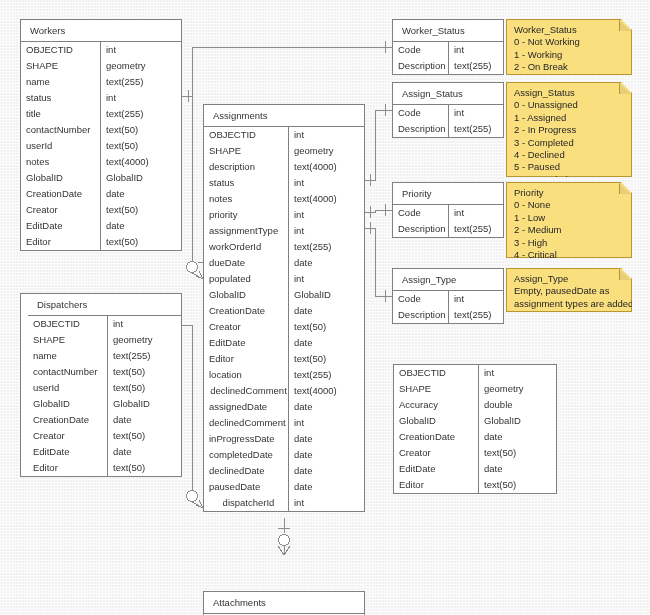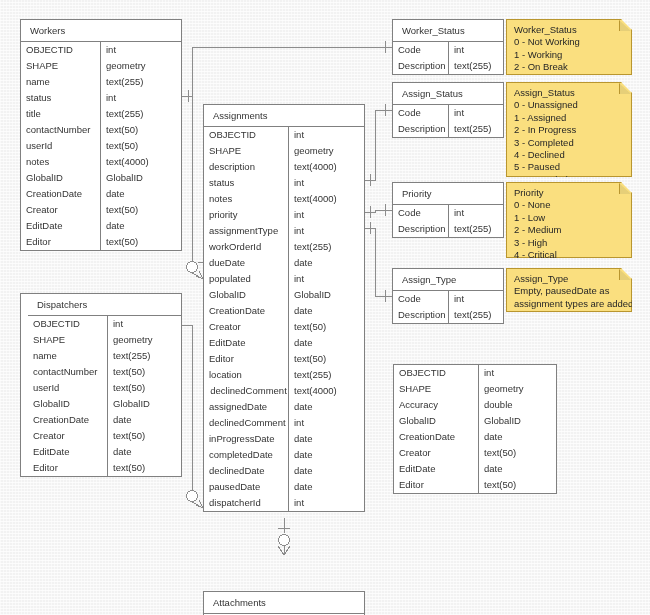--- a/index.html
+++ b/index.html
@@ -263,21 +263,21 @@
         </div>
         <div class="erow">
           <div class="ename" style="width: 85px;">declinedDate</div>
           <div class="etype">date</div>
         </div>
         <div class="erow">
           <div class="ename" style="width: 85px;">pausedDate</div>
           <div class="etype">date</div>
         </div>
         <div class="erow">
-          <div class="ename" style="width: 85px;">dispatcherId</div>
+          <div class="ename" style="width: 85px; text-align: center;">dispatcherId</div>
           <div class="etype">int</div>
         </div>
       </div>
     </div>
     <div class="entity" style="left: 392px; top: 19px; width: 112px;">
       <div class="ehead">Worker_Status</div>
       <div class="ebody">
         <div class="erow">
           <div class="ename" style="width: 56px;">Code</div>
           <div class="etype">int</div>

